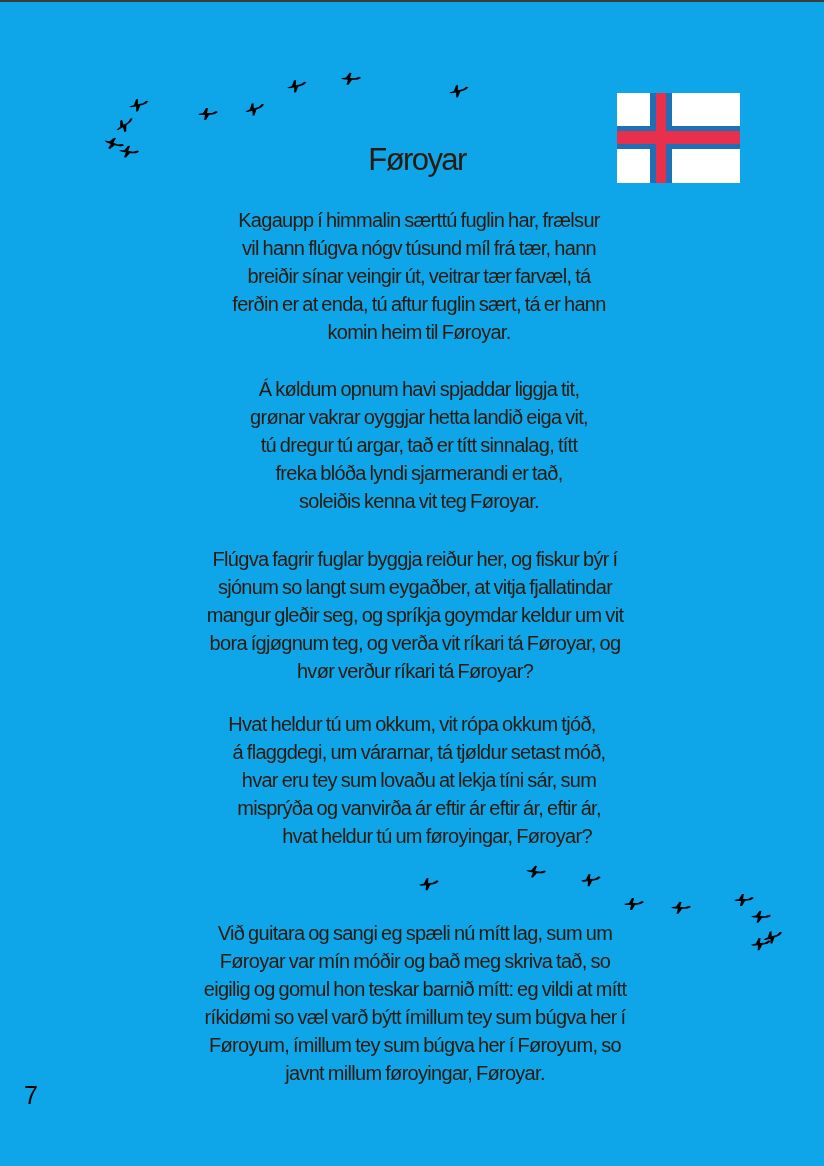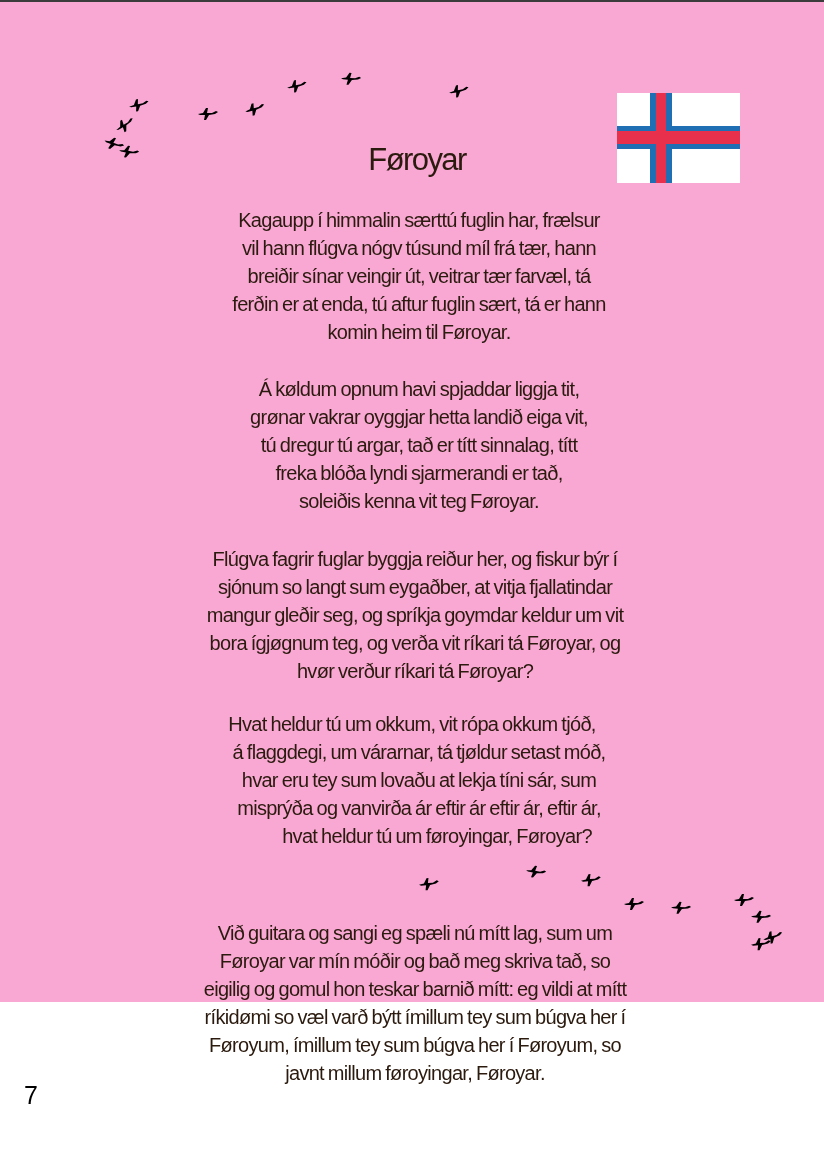--- a/index.html
+++ b/index.html
@@ -10,22 +10,22 @@
     body {
       width: 824px;
       height: 1166px;
       position: relative;
       overflow: hidden;
     }
     .page {
       position: absolute;
       left: 0; top: 0;
       width: 824px;
-      height: 1002px;
-      background: #f9a8d4;
+      height: 1166px;
+      background: #0ea5e9;
       border-top: 2px solid #3c3c3c;
       box-sizing: border-box;
     }
     .flock {
       position: absolute;
       left: 0; top: 0;
       width: 824px;
       height: 1166px;
       pointer-events: none;
     }

